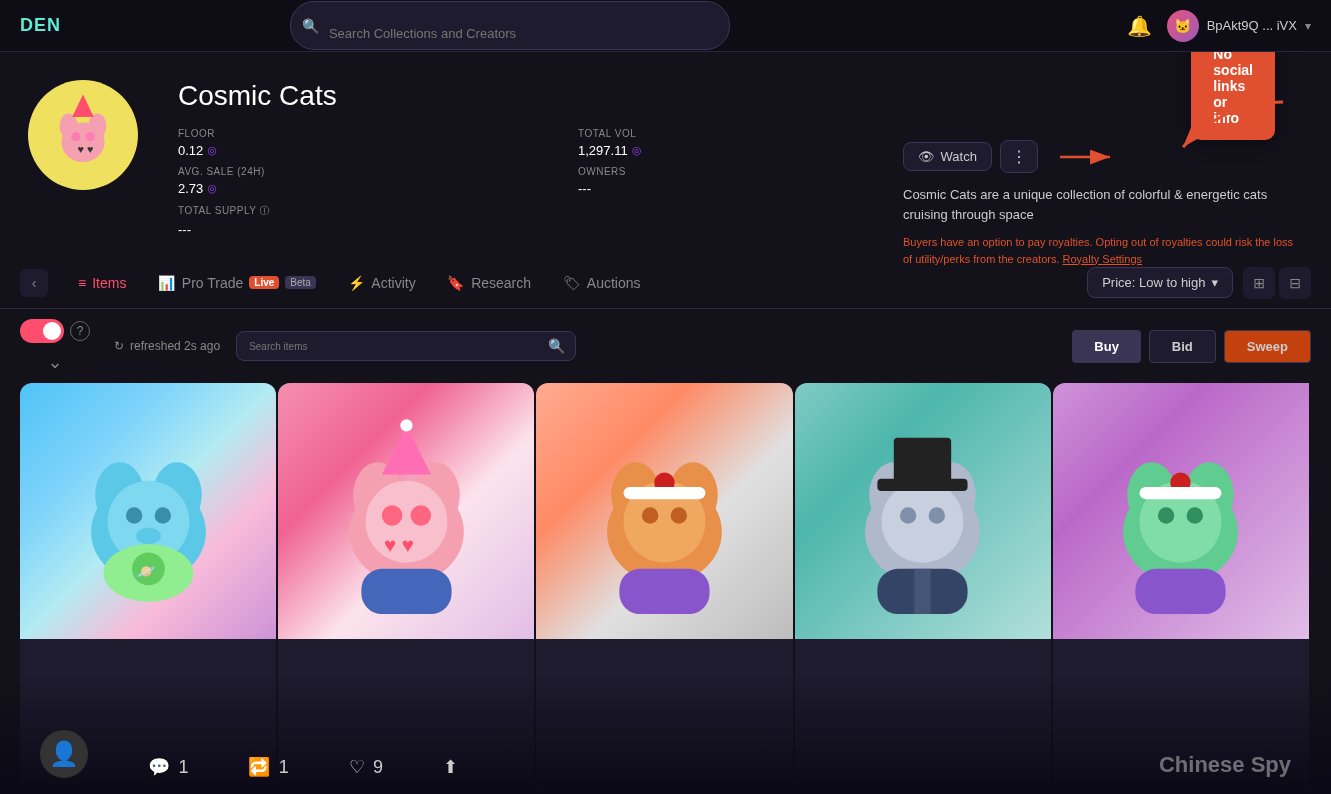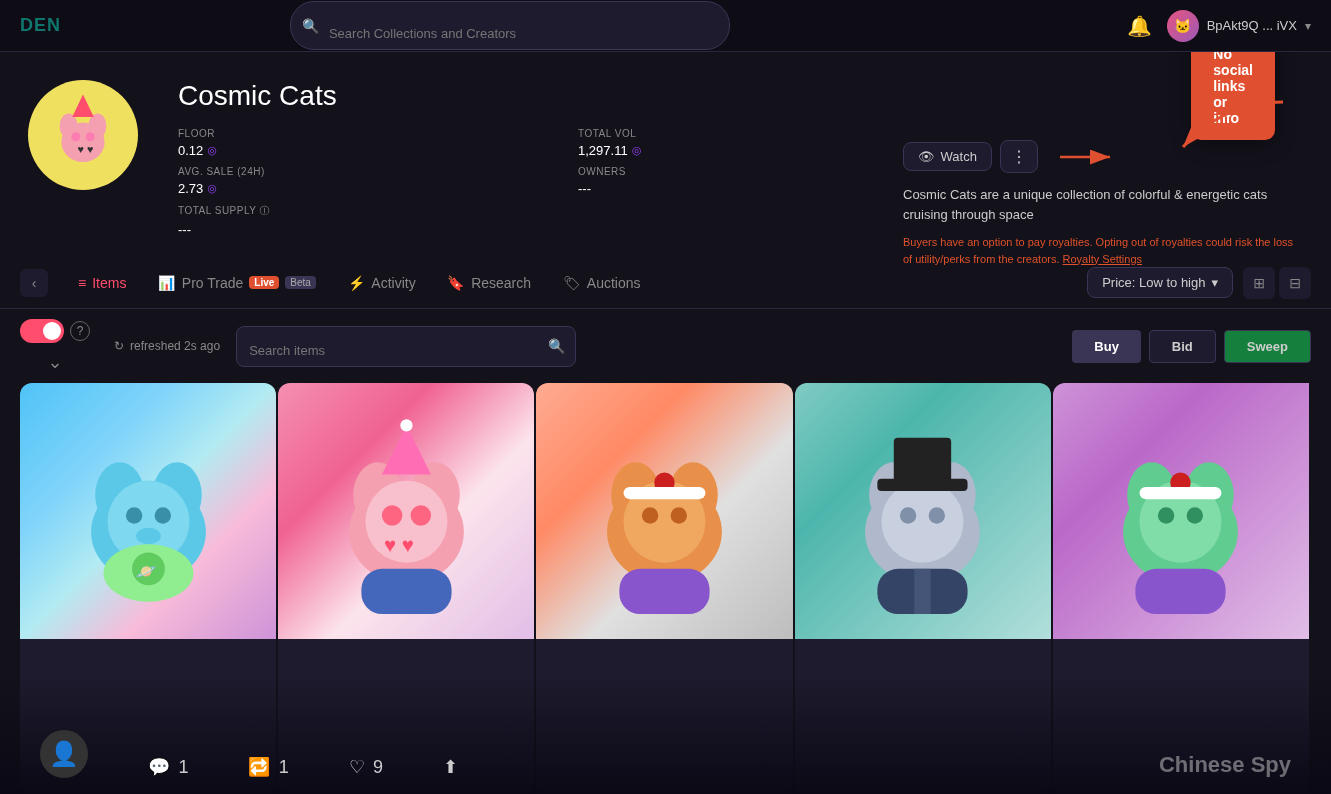--- a/index.html
+++ b/index.html
@@ -20,21 +20,21 @@
       padding: 0 20px;
       height: 52px;
       background: #0e0c15;
       border-bottom: 1px solid #2a2740;
       position: relative;
       z-index: 10;
     }
     .logo {
       font-size: 18px;
       font-weight: 800;
-      color: #0f766e;
+      color: #5eead4;
       letter-spacing: 1px;
       margin-right: 30px;
     }
     .search-bar {
       flex: 1;
       max-width: 440px;
       margin: 0 auto;
       position: relative;
       display: flex;
       align-items: center;
@@ -328,23 +328,23 @@
     .search-items {
       flex: 1;
       max-width: 340px;
       position: relative;
     }
     .search-items input {
       width: 100%;
       background: #1e1b2e;
       border: 1px solid #3a3555;
       border-radius: 8px;
-      padding: 16px 36px 8px 12px;
-      color: #ccc;
-      font-size: 13px;
+      padding: 9px 36px 8px 12px;
+      color: #ccc;
+      font-size: 10px;
       outline: none;
     }
     .search-items .si-icon {
       position: absolute;
       right: 10px;
       top: 50%;
       transform: translateY(-50%);
       color: #666;
       font-size: 14px;
     }
@@ -356,21 +356,21 @@
     .action-btn {
       padding: 8px 22px;
       border-radius: 4px;
       font-size: 13px;
       font-weight: 600;
       cursor: pointer;
       border: none;
     }
     .btn-buy { background: #3a3555; color: #fff; }
     .btn-bid { background: #1e1b2e; color: #ccc; border: 1px solid #3a3555; }
-    .btn-sweep { background: #15803d; color: #ccc; border: 1px solid #3a3555; }
+    .btn-sweep { background: #c2410c; color: #ccc; border: 1px solid #3a3555; }
 
     
     .nft-grid {
       display: flex;
       gap: 2px;
       padding: 0 20px;
       overflow: hidden;
       flex: 1;
     }
     .nft-card {

